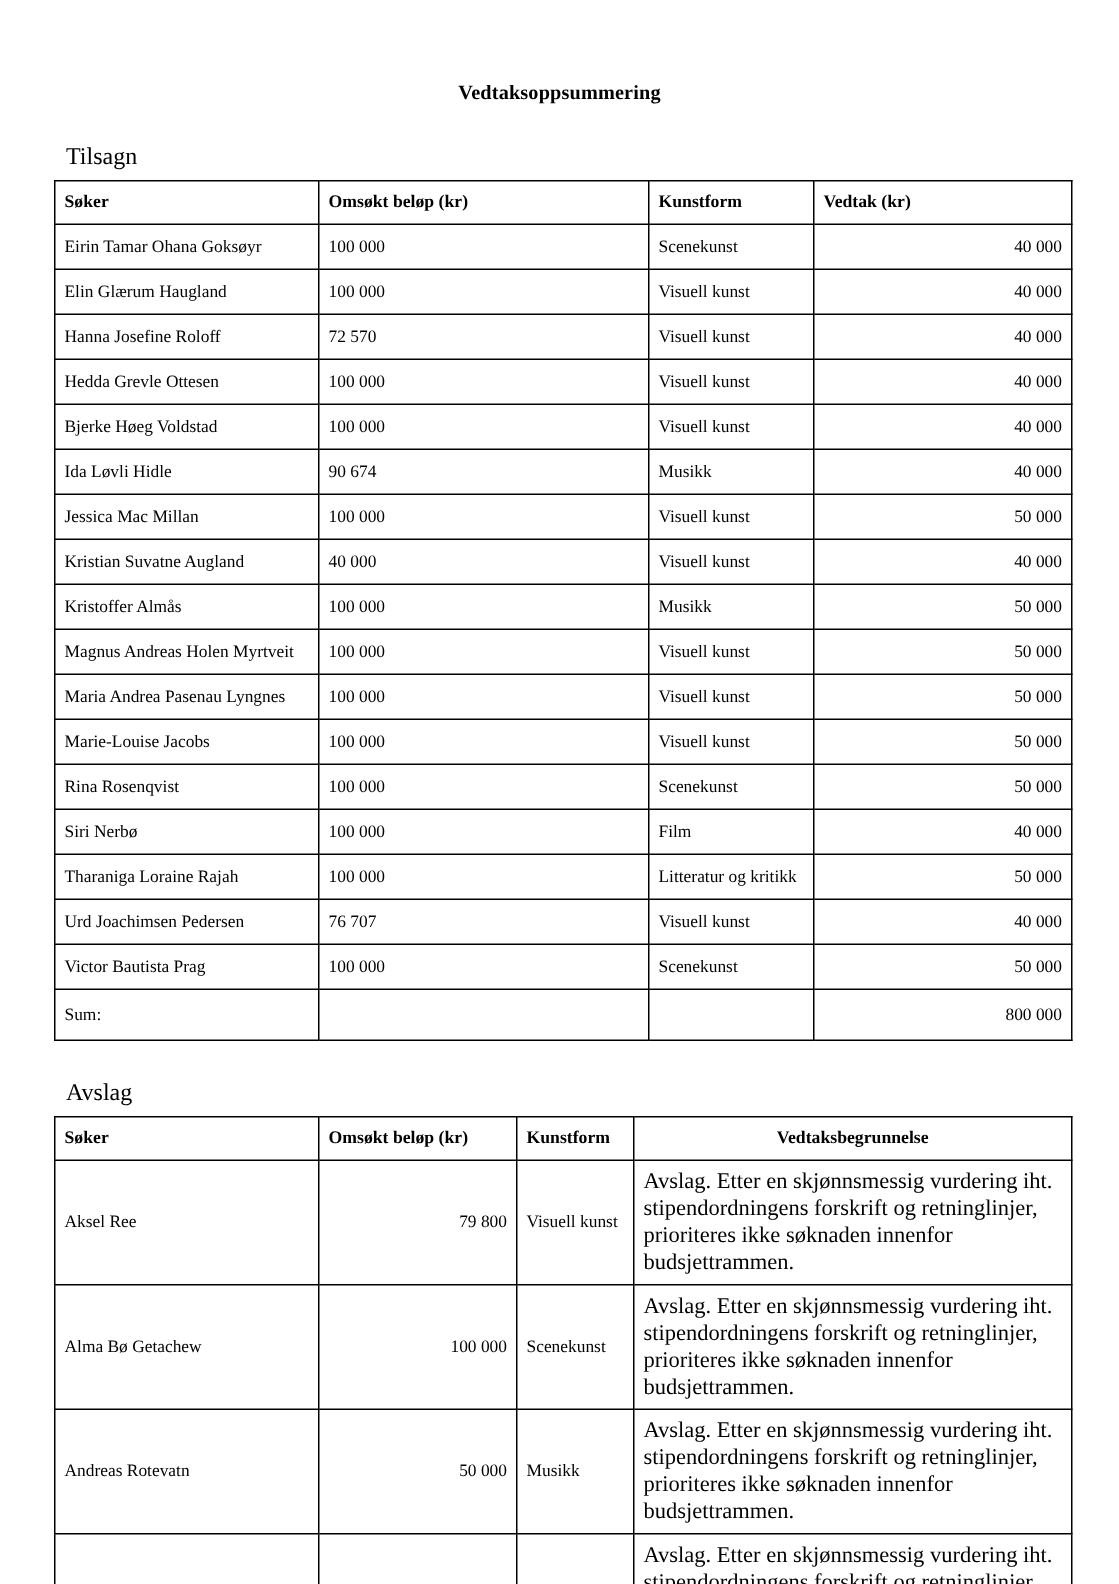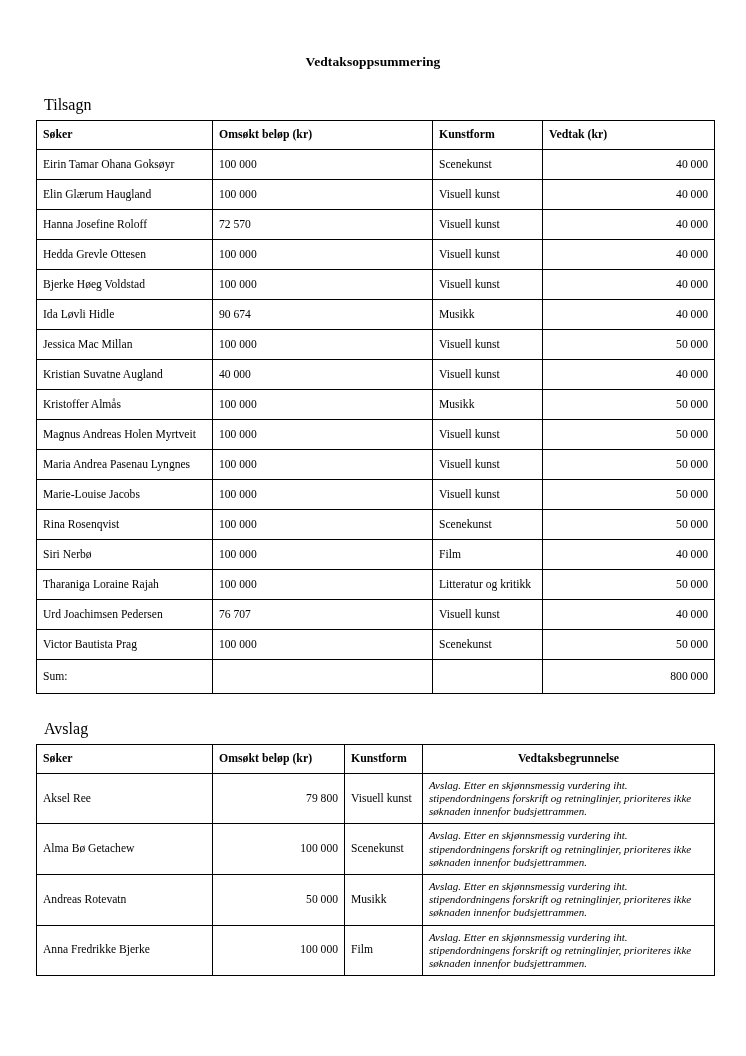--- a/index.html
+++ b/index.html
@@ -78,24 +78,23 @@
   .t-avslag col.a4 { width: 292px; }
   .t-avslag thead th {
     font-weight: bold;
     font-size: 11.8px;
     padding: 7px 6px;
   }
   .t-avslag thead th.left { text-align: left; }
   .t-avslag thead th.center { text-align: center; }
   .t-avslag td.amount { text-align: right; }
   .t-avslag td.reason {
-    font-size: 11px;
+    font-size: 15px;
     line-height: 1.2;
     padding: 5px 6px;
-    font-style: italic;
   }
   .t-avslag td.name, .t-avslag td.amount, .t-avslag td.form {
     vertical-align: middle;
   }
 </style>
 </head>
 <body>
 
 <div class="page">
 

